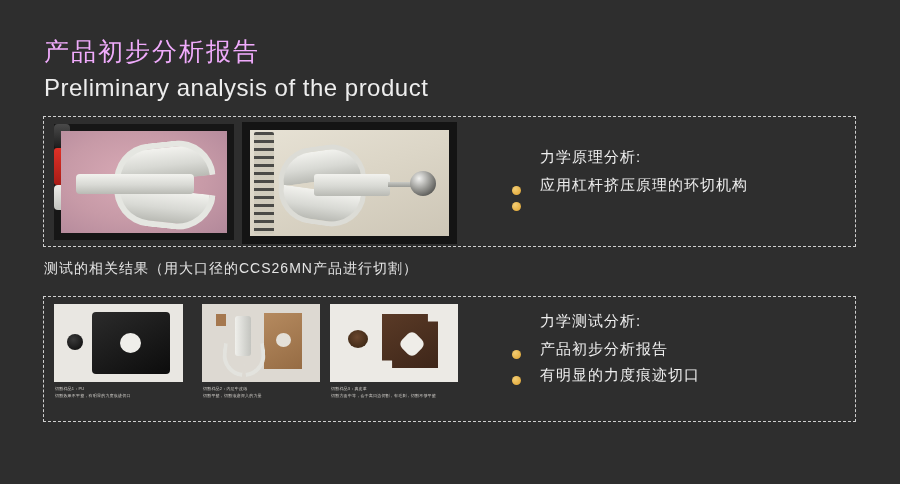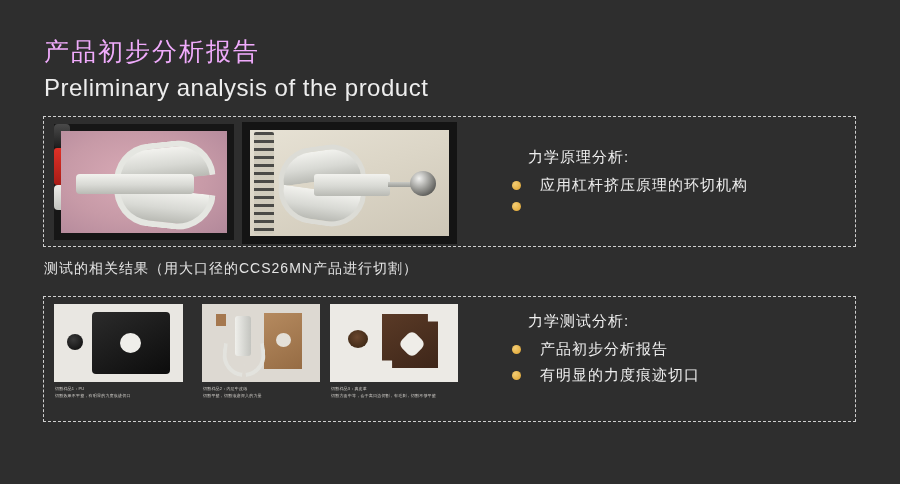--- a/index.html
+++ b/index.html
@@ -111,24 +111,24 @@
   #cap-1{left:55px;top:386px;}
   #cap-2{left:203px;top:386px;}
   #cap-3{left:331px;top:386px;}
   .caption-line{display:block;filter:blur(.18px);}
 
   
   .notes{position:absolute;}
   #notes-top{left:512px;top:148px;}
   #notes-bottom{left:512px;top:312px;}
   .notes-head{
-    font-size:15px;color:#efefef;margin-left:16px;letter-spacing:1px;
+    font-size:15px;color:#efefef;margin-left:28px;letter-spacing:1px;
     margin-bottom:9px;white-space:nowrap;
   }
-  .note-row{display:flex;align-items:center;margin-bottom:7px;}
+  .note-row{display:flex;align-items:flex-end;margin-bottom:7px;}
   .dot{
     width:9px;height:9px;border-radius:50%;
     background:radial-gradient(circle at 35% 32%,#f3cd74,#dfa32f);
     flex:0 0 auto;margin-right:19px;
   }
   .note-text{font-size:15px;color:#ededed;letter-spacing:1px;white-space:nowrap;}
 </style>
 </head>
 <body>
 

